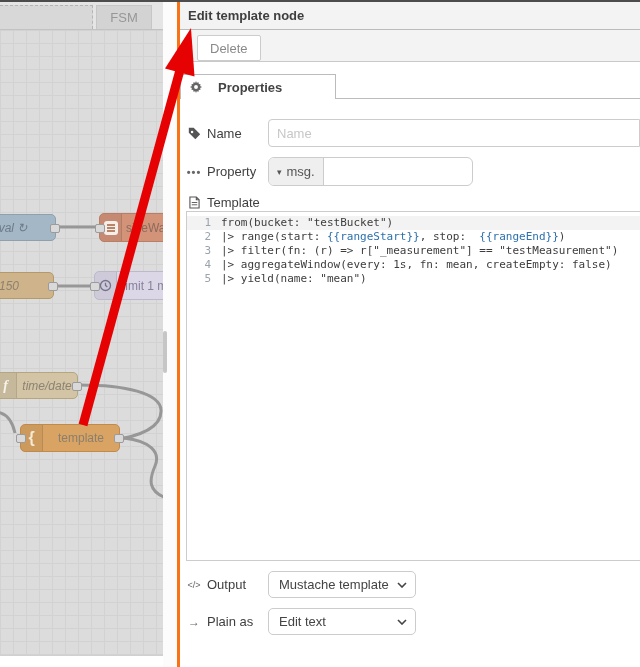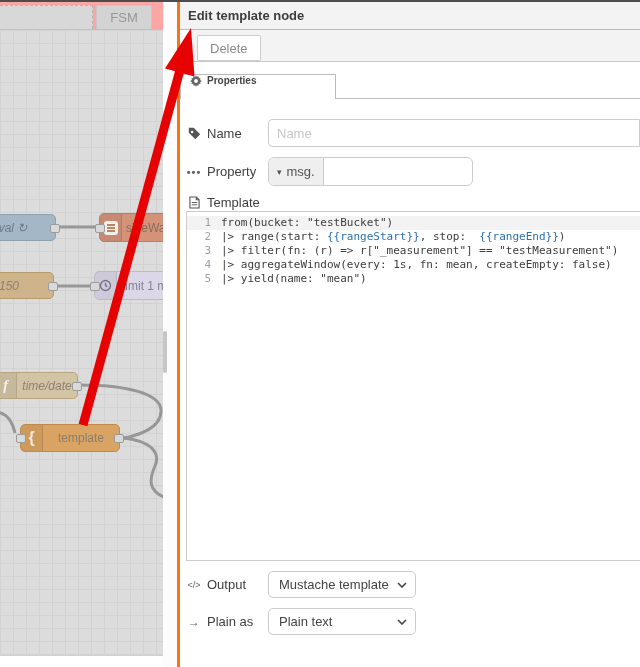--- a/index.html
+++ b/index.html
@@ -3,21 +3,21 @@
 <meta charset="utf-8">
 <style>
   * { margin:0; padding:0; box-sizing:border-box; }
   html,body { width:640px; height:667px; overflow:hidden;
               font-family:"Liberation Sans", sans-serif; background:#fff; }
   .topline { position:absolute; left:0; top:0; width:640px; height:2px; background:#4c4c4c; z-index:40; }
 
   
   .canvas-col { position:absolute; left:0; top:0; width:163px; height:667px; overflow:hidden; }
   .ws-tabbar { position:absolute; left:0; top:2px; width:163px; height:28px;
-               background:#fca5a5; border-bottom:1px solid #c2c2c2; }
+               background:#e5e5e5; border-bottom:1px solid #c2c2c2; }
   .ws-tab { position:absolute; top:3px; bottom:0; font-size:13px; color:#979797;
             display:flex; align-items:center; justify-content:center; }
   .ws-tab.partial { left:0; width:93px; background:#d8d8d8;
                     border-top:1px dashed #b5b5b5; border-right:1px dashed #b5b5b5; }
   .ws-tab.fsm { left:96px; width:56px; background:#d3d3d3;
                 border:1px solid #c6c6c6; border-bottom:none; }
   .grid { position:absolute; left:0; top:30px; width:163px; height:625px; background:#dcdcdc;
           background-image:
             linear-gradient(#d2d2d2 1px, transparent 1px),
             linear-gradient(90deg, #d2d2d2 1px, transparent 1px);
@@ -57,22 +57,22 @@
                  font-size:13px; font-weight:bold; color:#3e3e3e; }
   .tray-toolbar { position:absolute; left:12px; top:30px; width:100%; height:32px; background:#f3f3f3;
                   border-bottom:1px solid #c9c9c9; }
   .btn-delete { position:absolute; left:5px; top:5px; height:26px; padding:0 12px;
                 background:#fff; border:1px solid #ccc; border-radius:2px;
                 color:#8a8a8a; font-size:13px; font-family:inherit; cursor:pointer; }
   .tabstrip { position:absolute; left:0; top:62px; width:100%; height:37px; background:#fff; }
   .tabstrip .rule { position:absolute; left:156px; right:0; bottom:0; height:0;
                     border-bottom:1px solid #bbb; }
   .tab-active { position:absolute; left:0; bottom:0; width:156px; height:25px; background:#fff;
-                border:1px solid #bbb; border-bottom:none; display:flex; align-items:flex-start;
-                gap:5px; padding-left:9px; font-size:10px; font-weight:bold; color:#444; }
+                border:1px solid #bbb; border-bottom:none; display:flex; align-items:center;
+                gap:16px; padding-left:9px; font-size:13px; font-weight:bold; color:#444; }
   .form-label { position:absolute; left:7px; display:flex; align-items:center; gap:6px;
                 font-size:13px; color:#3f3f3f; }
   .form-label .licon { width:14px; display:flex; justify-content:center; color:#666; flex:none; }
   .input-name { position:absolute; left:88px; top:119px; width:calc(100% - 88px); height:28px;
                 border:1px solid #ccc; border-radius:4px 0 0 4px; padding:0 8px; font-size:13px;
                 color:#333; font-family:inherit; outline:none; }
   .input-name::placeholder { color:#c7c7c7; }
   .prop-box { position:absolute; left:88px; top:157px; width:205px; height:29px;
               border:1px solid #ccc; border-radius:6px; display:flex; overflow:hidden; background:#fff; }
   .prop-prefix { background:#efefef; border-right:1px solid #ccc; display:flex; align-items:center;
@@ -225,21 +225,21 @@
     <svg width="10" height="6" viewBox="0 0 10 6" fill="none" stroke="#444" stroke-width="1.6">
         <path d="M1 1l4 4 4-4"></path>
       </svg>
   </div>
 
   <div class="form-label" style="top:608px; height:27px;">
     <span class="licon" style="font-size:12px;">→</span>
     <span>Plain as</span>
   </div>
   <div class="select-box" style="top:608px;">
-    <span>Plain text</span>
+    <span>Edit text</span>
     <svg width="10" height="6" viewBox="0 0 10 6" fill="none" stroke="#444" stroke-width="1.6">
         <path d="M1 1l4 4 4-4"></path>
       </svg>
   </div>
 </div>
 
 <svg class="annot-arrow" id="annot-arrow">
   <line x1="83" y1="425" x2="180" y2="70" stroke-width="9" stroke="#e60202"></line>
   <polygon points="191,28 194.5,76.5 165,68.5" fill="#e60202"></polygon>
 </svg>

